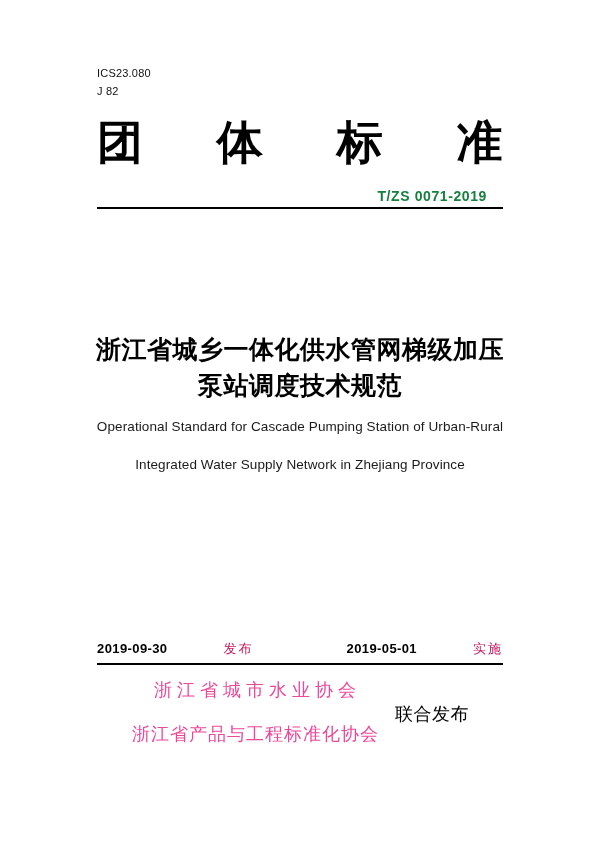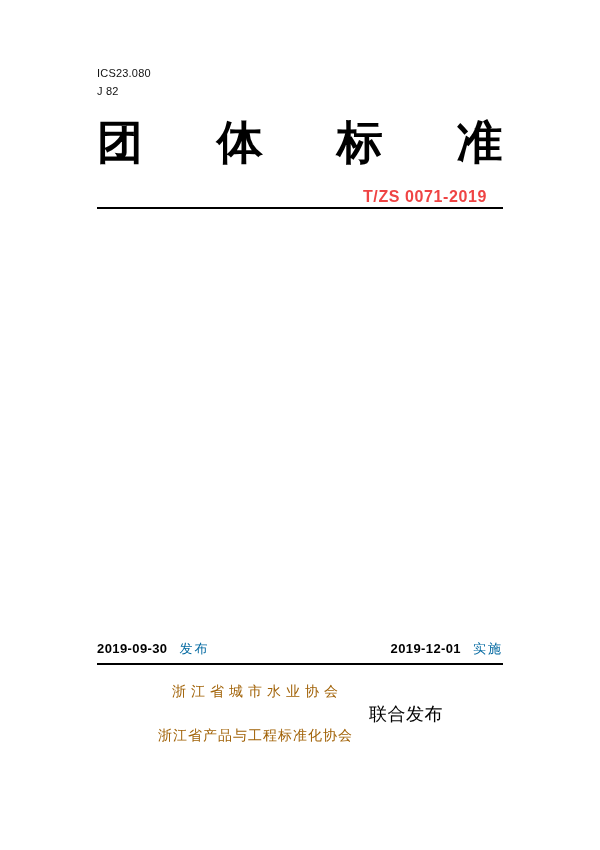--- a/index.html
+++ b/index.html
@@ -56,24 +56,24 @@
   }
   .doc-kind span {
     display: inline-block;
   }
 
   
   .std-number {
     position: absolute;
     right: 97px;
     top: 188px;
-    font-size: 16px;
+    font-size: 14px;
     font-weight: 700;
     letter-spacing: 0.6px;
-    color: #ef4444;
+    color: #15803d;
     white-space: nowrap;
   }
 
   
   .rule-top {
     position: absolute;
     left: 97px;
     top: 207px;
     width: 406px;
     height: 2px;
@@ -129,57 +129,58 @@
     top: 640px;
     width: 406px;
     display: flex;
     justify-content: space-between;
     align-items: baseline;
   }
   .date-group {
     display: flex;
     align-items: baseline;
     white-space: nowrap;
+    gap: 44px;
   }
   .date-value {
     font-size: 13px;
     font-weight: 700;
     letter-spacing: 0.4px;
     color: #000000;
   }
   .date-label {
     font-size: 13px;
     font-weight: 400;
     margin-left: 12px;
     letter-spacing: 2px;
-    color: #0369a1;
+    color: #be185d;
     font-family: "DejaVu Sans", "Liberation Sans", sans-serif;
   }
 
   
   .publisher-block {
     position: absolute;
     left: 97px;
     top: 678px;
     width: 406px;
     display: flex;
     align-items: center;
     justify-content: center;
   }
   .publisher-names {
     display: flex;
     flex-direction: column;
     align-items: center;
   }
   .publisher-line {
-    font-size: 14px;
+    font-size: 18px;
     line-height: 27px;
-    color: #a16207;
-    white-space: nowrap;
-    font-family: Liberation Serif, serif;
+    color: #ec4899;
+    white-space: nowrap;
+    font-family: Liberation Mono, monospace;
   }
   .publisher-line.spaced {
     letter-spacing: 5px;
     text-indent: 5px;
   }
   .publisher-line.tight {
     letter-spacing: 1px;
     text-indent: 1px;
     margin-top: 17px;
   }
@@ -206,29 +207,37 @@
     <span>团</span>
     <span>体</span>
     <span>标</span>
     <span>准</span>
   </div>
 
   <div class="std-number">T/ZS 0071-2019</div>
 
   <div class="rule-top"></div>
 
-
+  <div class="title-cn">
+    <span class="tline">浙江省城乡一体化供水管网梯级加压</span>
+    <span class="tline">泵站调度技术规范</span>
+  </div>
+
+  <div class="title-en">
+    <span class="eline">Operational Standard for Cascade Pumping Station of Urban-Rural</span>
+    <span class="eline">Integrated Water Supply Network in Zhejiang Province</span>
+  </div>
 
   <div class="date-row">
     <div class="date-group">
       <span class="date-value">2019-09-30</span>
       <span class="date-label">发布</span>
     </div>
     <div class="date-group">
-      <span class="date-value">2019-12-01</span>
+      <span class="date-value">2019-05-01</span>
       <span class="date-label">实施</span>
     </div>
   </div>
 
   <div class="rule-bottom"></div>
 
   <div class="publisher-block">
     <div class="publisher-names">
       <div class="publisher-line spaced">浙江省城市水业协会</div>
       <div class="publisher-line tight">浙江省产品与工程标准化协会</div>

